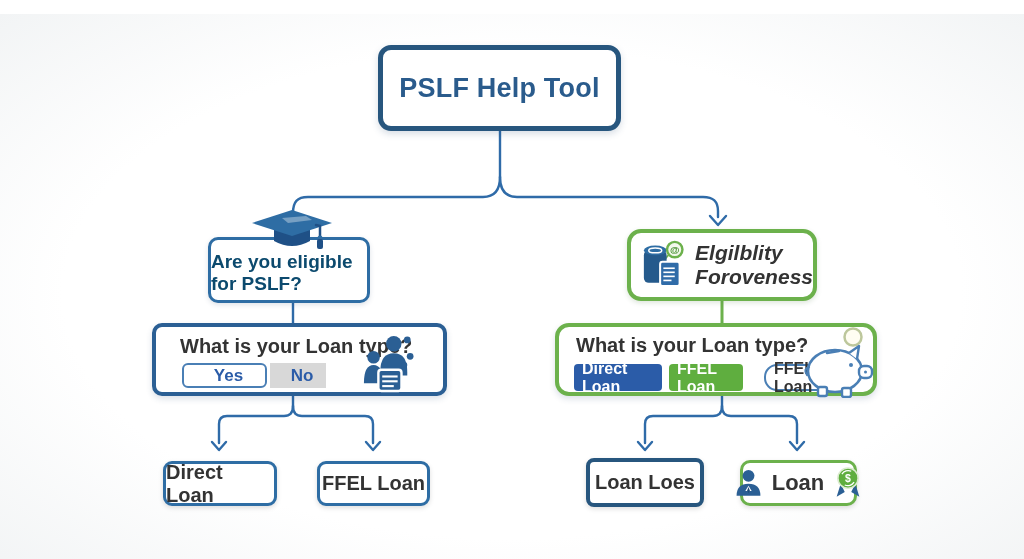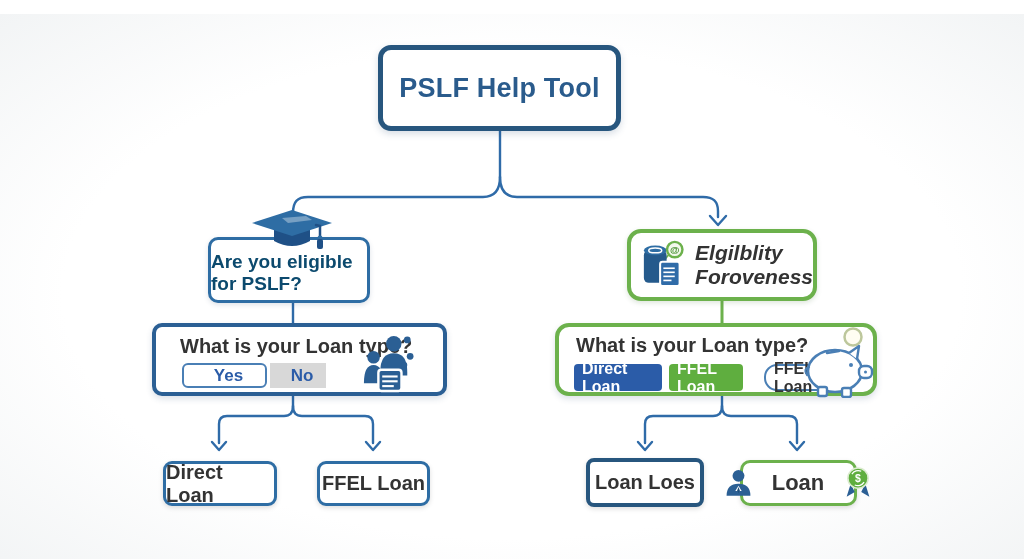--- a/index.html
+++ b/index.html
@@ -58,21 +58,21 @@
   .out{
     position:absolute;background:#fff;box-sizing:border-box;
     display:flex;align-items:center;justify-content:center;
     font-size:20px;font-weight:700;color:#333;
     box-shadow:0 2px 5px rgba(0,0,0,.13);
   }
   .out-direct{left:163px;top:447px;width:114px;height:45px;border:3.5px solid #2e6da4;border-radius:9px;}
   .out-ffel{left:317px;top:447px;width:113px;height:45px;border:3.5px solid #2e6da4;border-radius:9px;}
   .out-loanloes{left:586px;top:444px;width:118px;height:49px;border:4px solid #27567e;border-radius:8px;}
   .out-loan{left:740px;top:446px;width:117px;height:46px;border:3.5px solid #6cb14c;border-radius:10px;
-            font-size:22px;gap:20px;}
+            font-size:22px;gap:10px;}
   .out-loan .mini{flex:0 0 auto;}
 </style>
 </head>
 <body>
 
 <div class="canvas">
 
   <svg class="connectors" viewBox="0 0 1024 559">
     <g fill="none" stroke="#2f6ba8" stroke-width="2.4" stroke-linecap="round" stroke-linejoin="round">
       <path d="M500 117 L500 163"></path>

